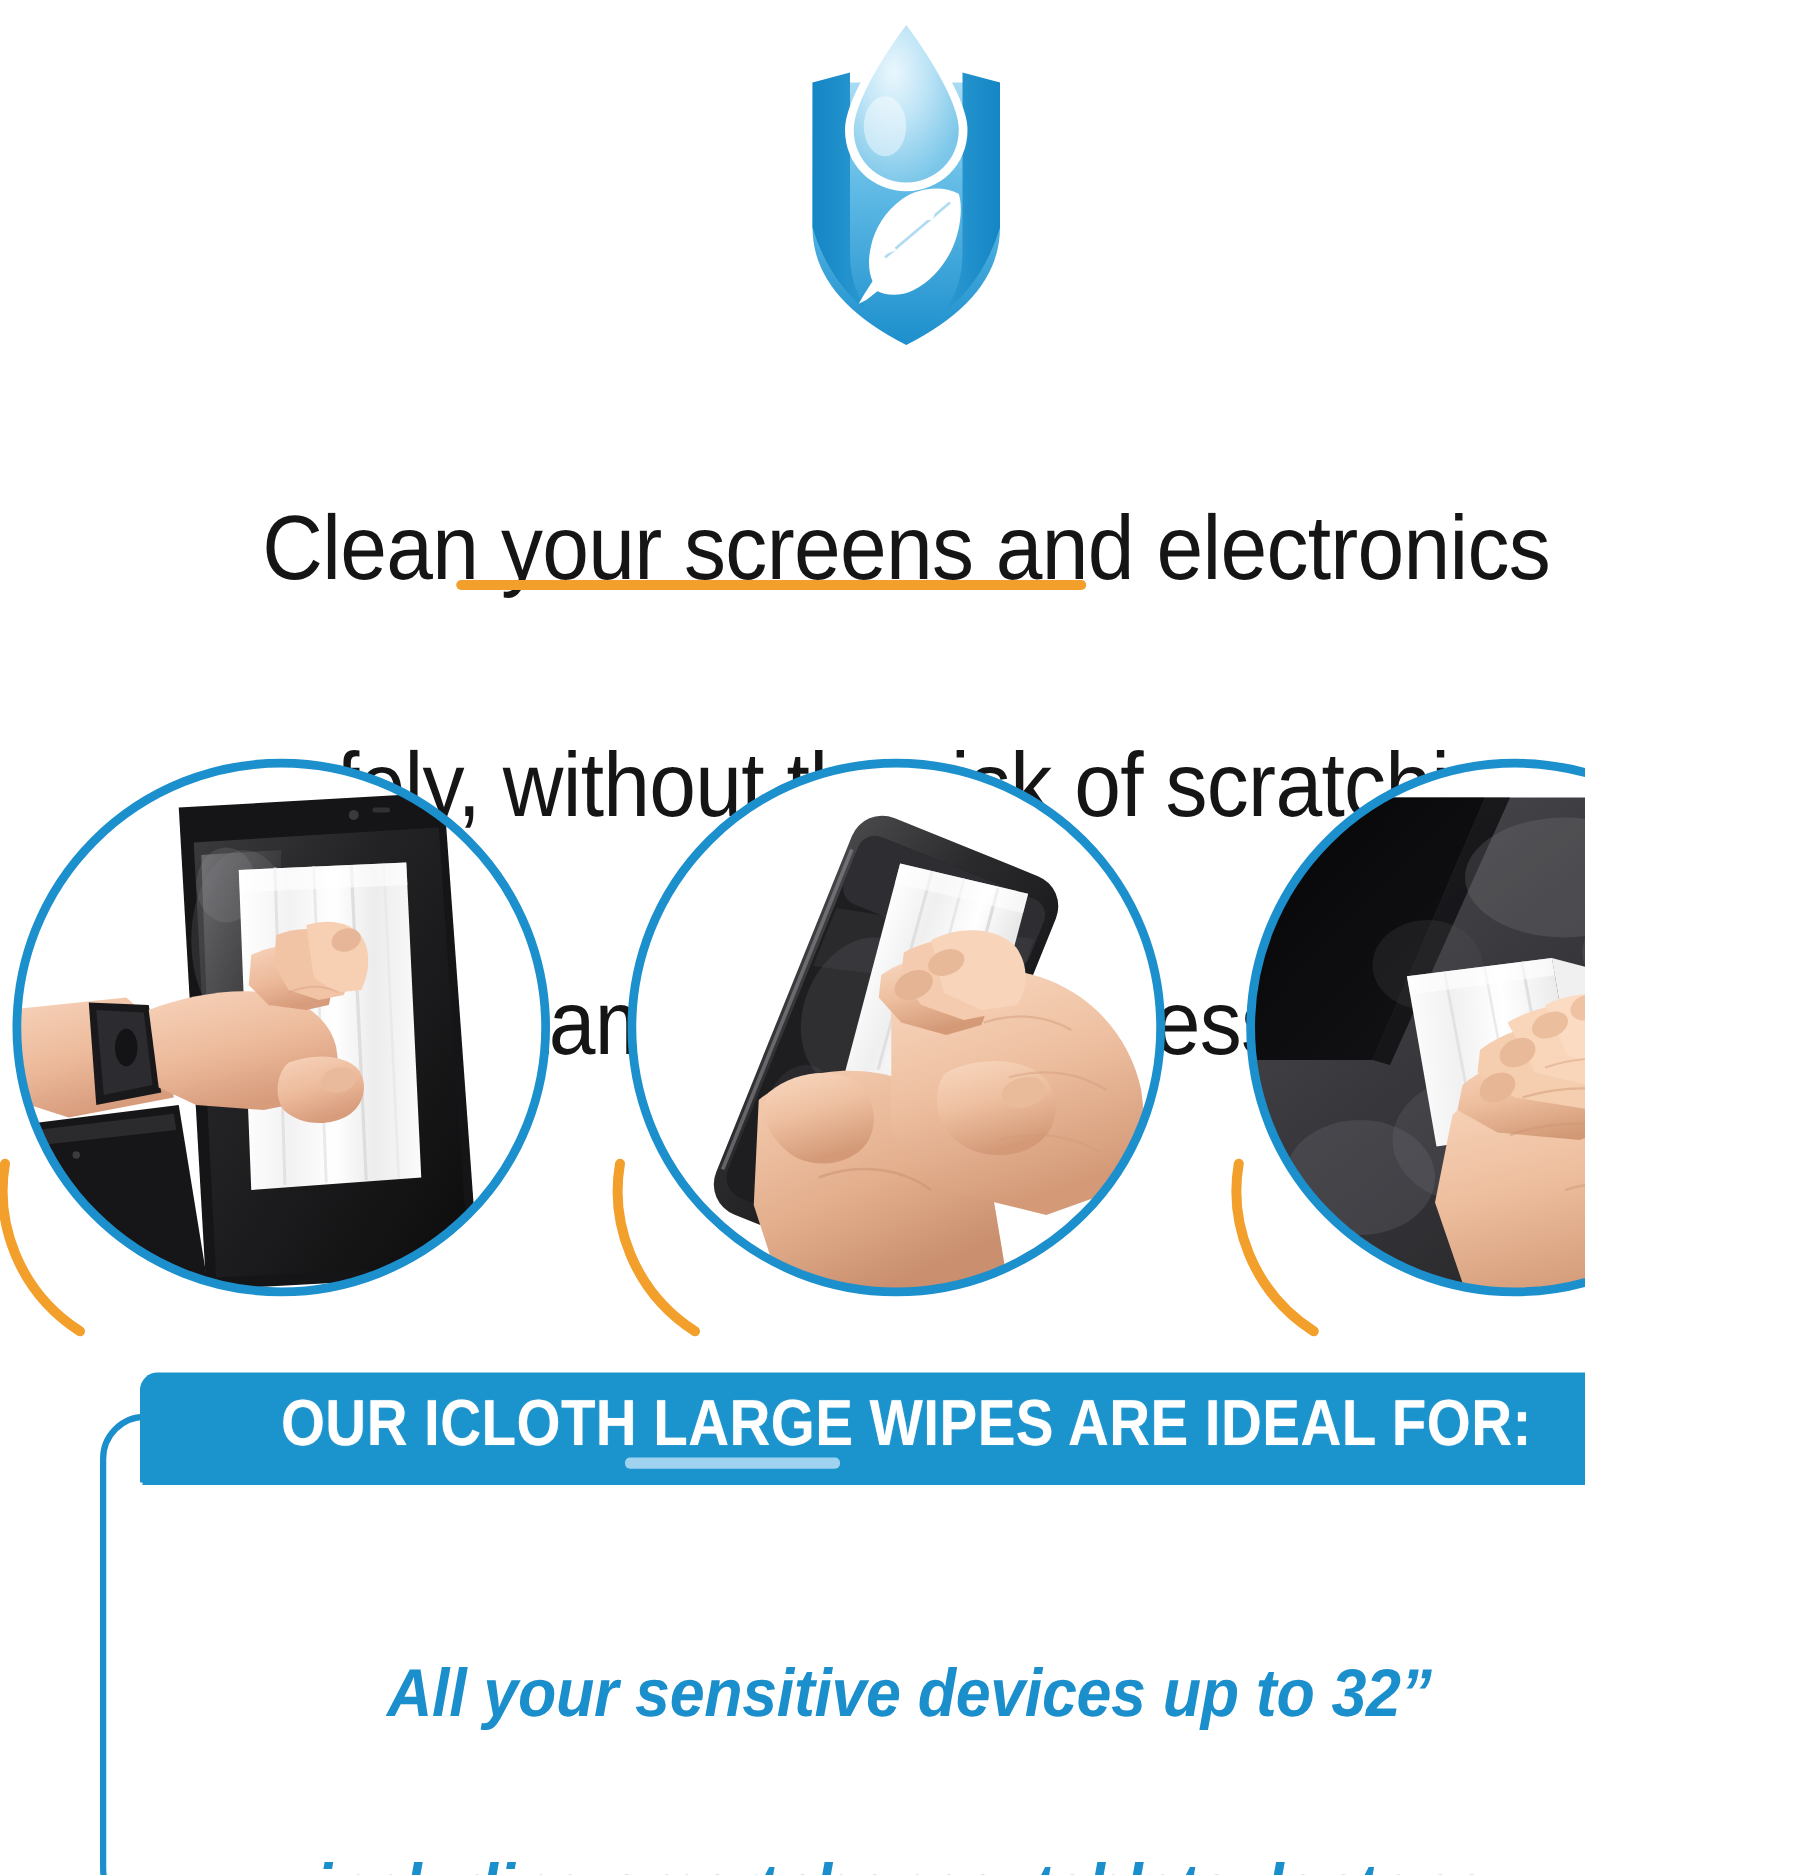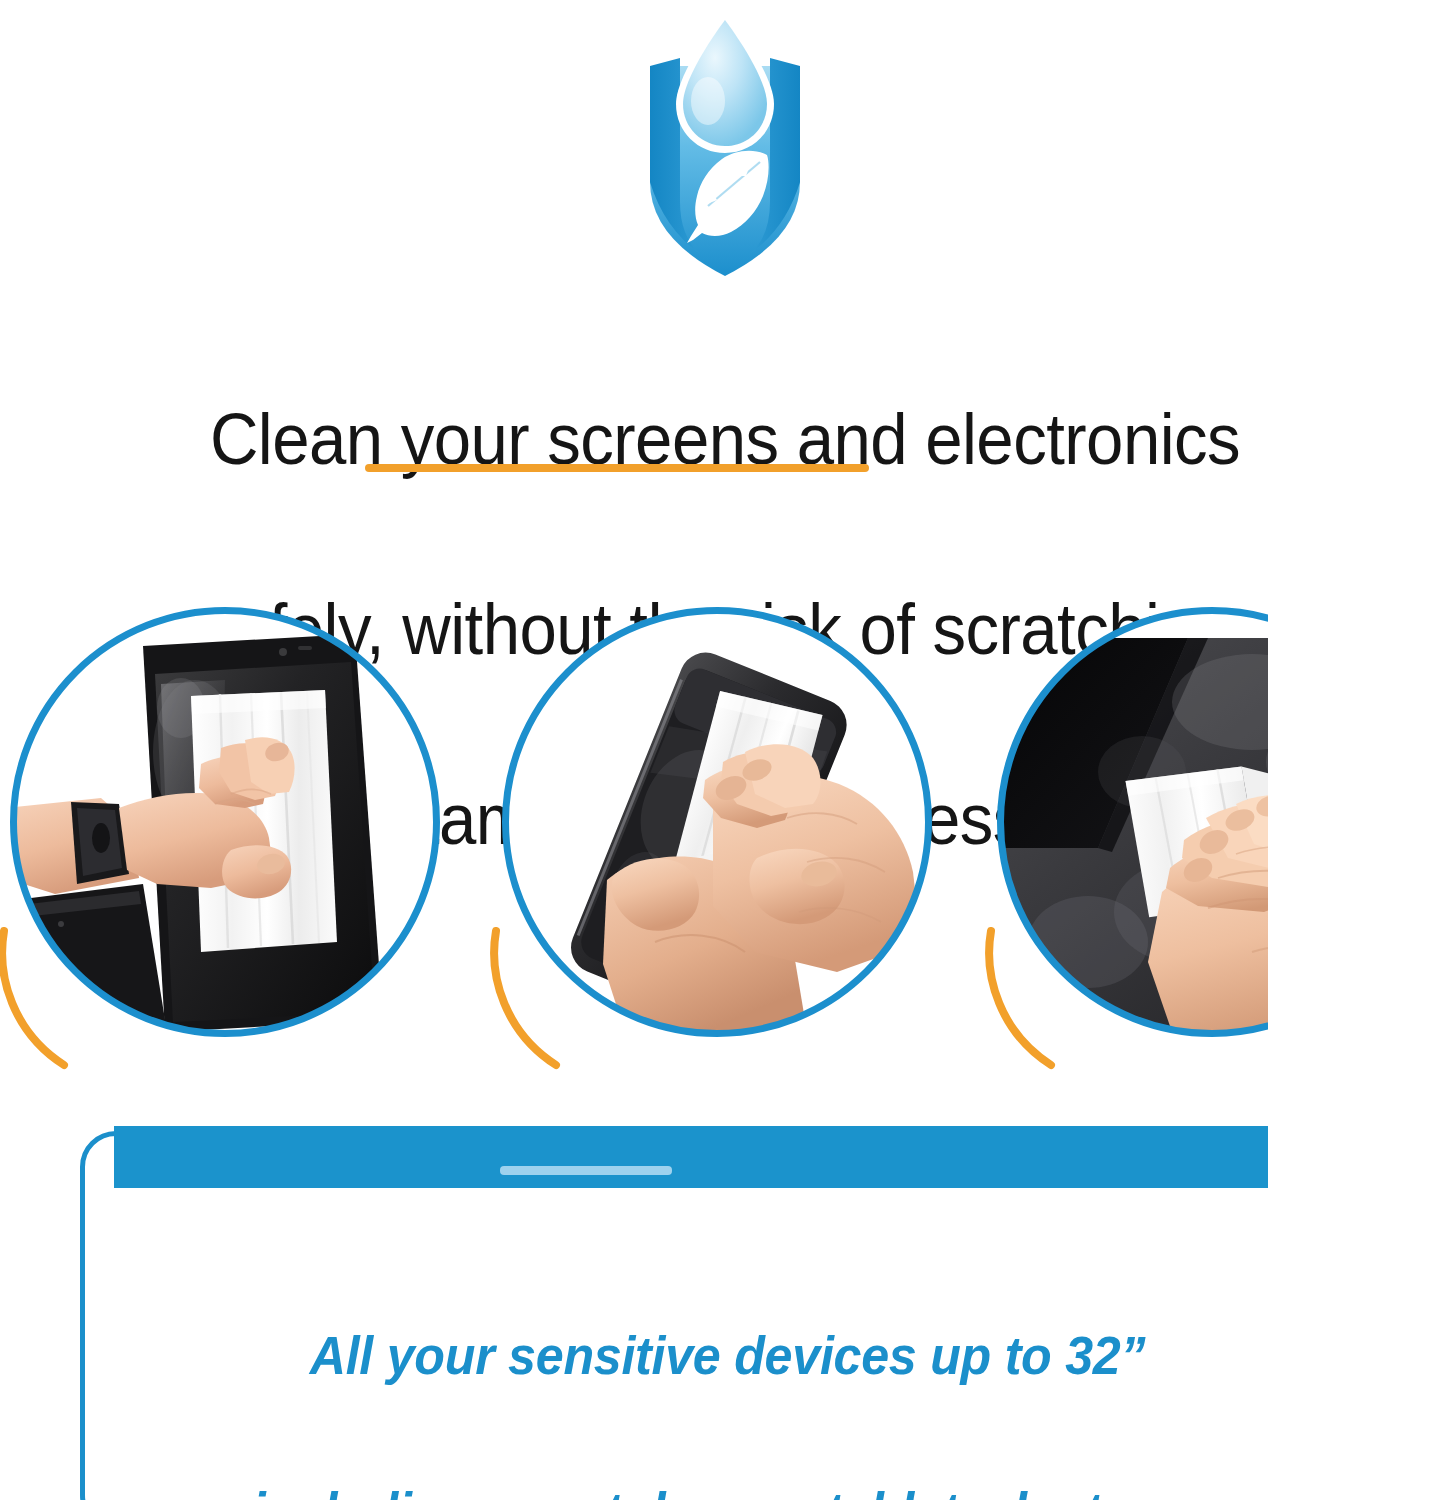--- a/index.html
+++ b/index.html
@@ -426,20 +426,23 @@
         <path d="M234 242 C264 232 298 232 322 244" stroke="#cf9674" stroke-width="1.6" fill="none" opacity=".4"></path>
         <path d="M250 340 C290 328 340 330 380 346" stroke="#c98e6c" stroke-width="2" fill="none" opacity=".35"></path>
       </svg>
     </div>
     <div class="ring"></div>
   </div>
 
   <div class="outer-box"></div>
   <div class="box-mask"></div>
 
+  <div class="banner">
+    <span class="banner-text">OUR ICLOTH LARGE WIPES ARE IDEAL FOR:</span>
+  </div>
   <div class="large-underline"></div>
 
   <div class="bottom-copy">
     <span class="ln">All your sensitive devices up to 32”</span>
     <span class="ln">including smartphones, tablets, laptops,</span>
     
   </div>
 
 </div>
 

